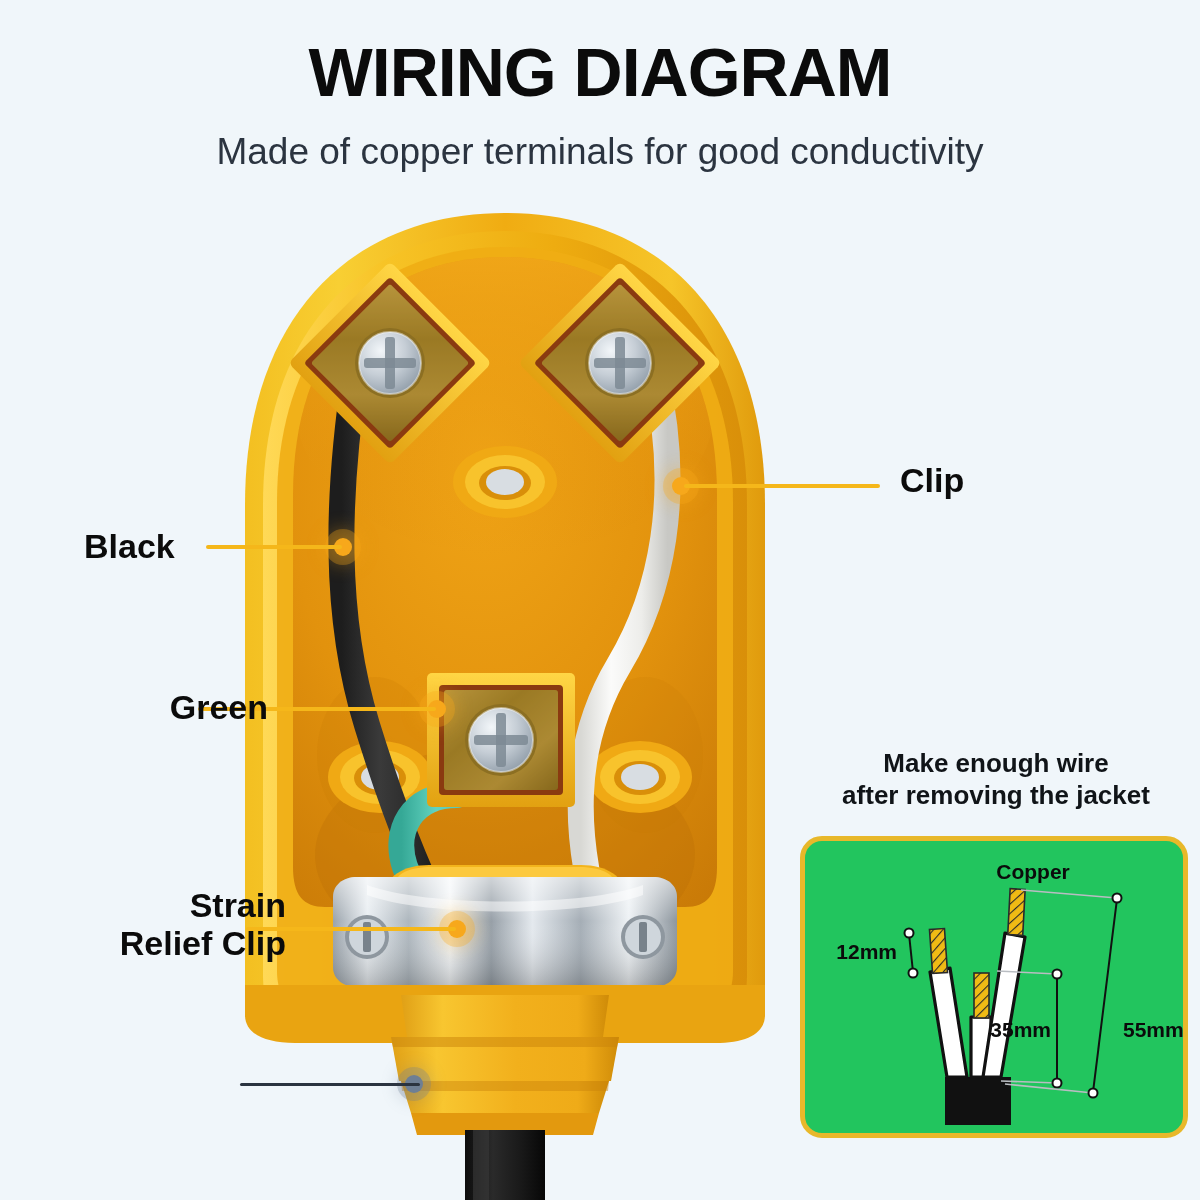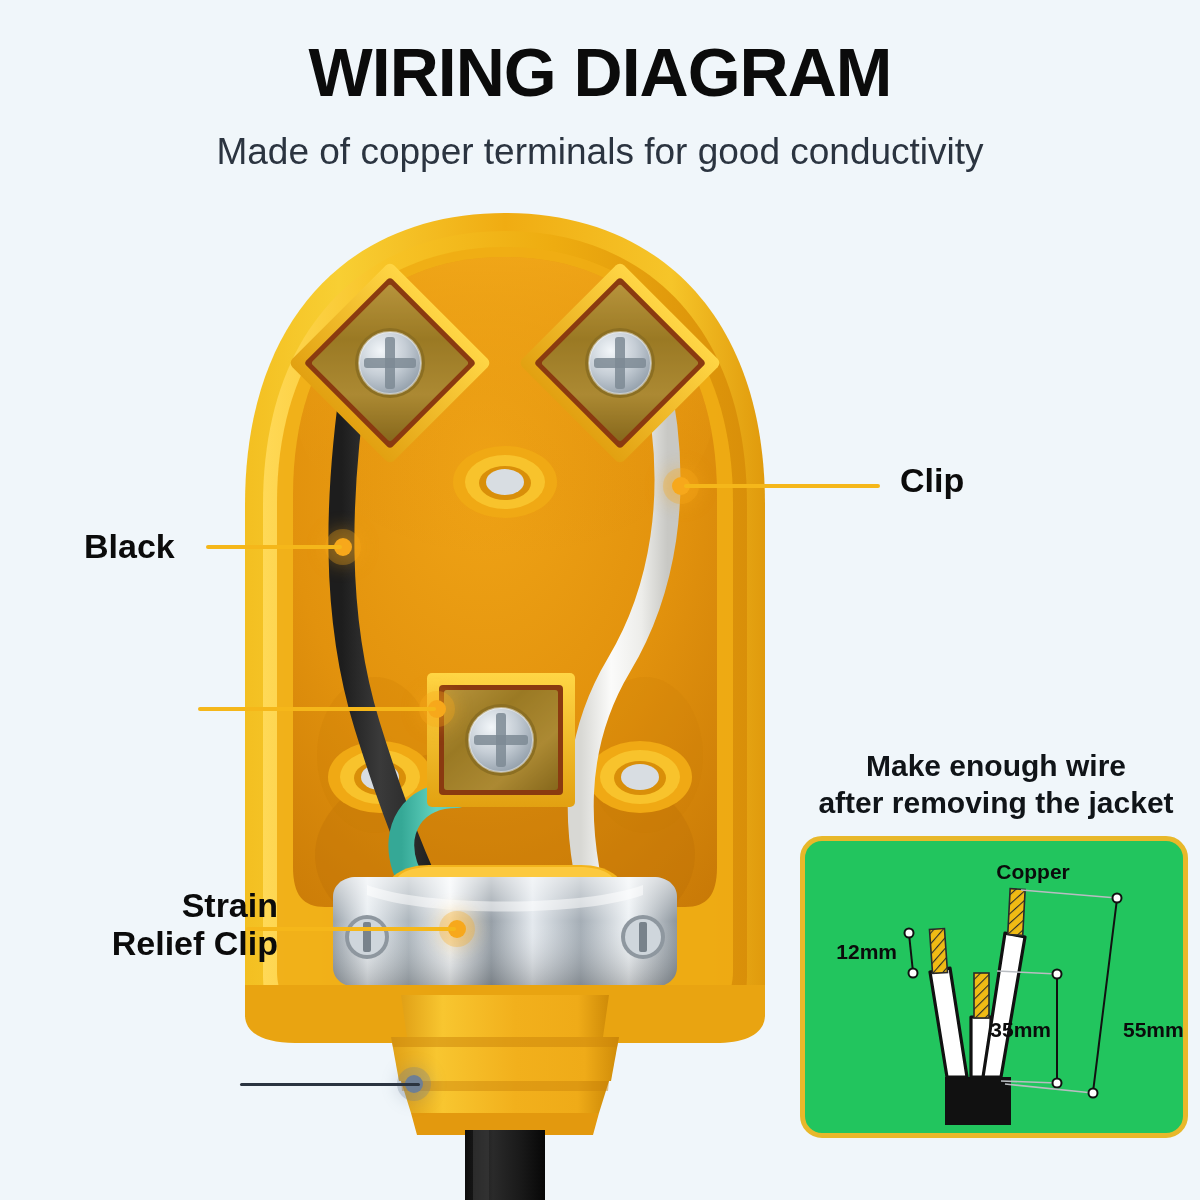--- a/index.html
+++ b/index.html
@@ -25,41 +25,41 @@
 
   
   .plug-wrap{position:absolute;left:215px;top:195px;width:580px;height:1005px;}
 
   
   .callout{position:absolute;font-size:34px;font-weight:bold;color:#0b0b0b;line-height:1.12;}
   .callout.right{text-align:left;}
   .callout.left{text-align:right;}
   #lbl-black{left:84px;top:527px;width:180px;text-align:left;}
   #lbl-green{left:88px;top:688px;width:180px;text-align:right;}
-  #lbl-strain{left:68px;top:886px;width:210px;text-align:right;}
+  #lbl-strain{left:76px;top:886px;width:210px;text-align:right;}
   #lbl-bushing{left:60px;top:1060px;width:210px;text-align:right;}
   #lbl-white{left:900px;top:461px;width:220px;text-align:left;}
 
   
   .leader{position:absolute;height:4px;background:#f5b71a;border-radius:2px;}
   .leader.dark{background:#2b3440;height:3px;}
   .dot{
     position:absolute;width:18px;height:18px;border-radius:50%;
     background:#f7a81b;
     box-shadow:0 0 0 9px rgba(247,168,27,.30),0 0 18px 10px rgba(247,168,27,.30);
   }
   .dot.dark{
     background:#6e7f94;
     box-shadow:0 0 0 8px rgba(110,127,148,.28),0 0 16px 9px rgba(110,127,148,.22);
   }
 
   
   .inset-title{
     position:absolute;left:800px;top:748px;width:392px;
-    text-align:center;font-size:30px;font-weight:bold;color:#101418;line-height:1.22;
+    text-align:center;font-size:26px;font-weight:bold;color:#101418;line-height:1.22;
   }
   .inset-card{
     position:absolute;left:800px;top:836px;width:388px;height:302px;
     background:#22c55e;border:5px solid #e8b82a;border-radius:22px;
     box-sizing:border-box;overflow:hidden;
   }
 </style>
 </head>
 <body>
 
@@ -291,20 +291,21 @@
   <div class="dot" style="left:672px;top:477px;"></div>
   <div class="leader" style="left:684px;top:484px;width:196px;"></div>
   <div class="callout right" id="lbl-white">Clip</div>
 
   <div class="dot" style="left:334px;top:538px;"></div>
   <div class="leader" style="left:206px;top:545px;width:136px;"></div>
   <div class="callout left" id="lbl-black">Black</div>
 
   <div class="dot" style="left:428px;top:700px;"></div>
   <div class="leader" style="left:198px;top:707px;width:238px;"></div>
+  <div class="callout left" id="lbl-green">Green</div>
 
   <div class="dot" style="left:448px;top:920px;"></div>
   <div class="leader" style="left:246px;top:927px;width:210px;"></div>
   <div class="callout left" id="lbl-strain">
     <span>Strain</span><br>
     <span>Relief Clip</span>
   </div>
 
   <div class="dot dark" style="left:405px;top:1075px;"></div>
   <div class="leader dark" style="left:240px;top:1083px;width:180px;"></div>

